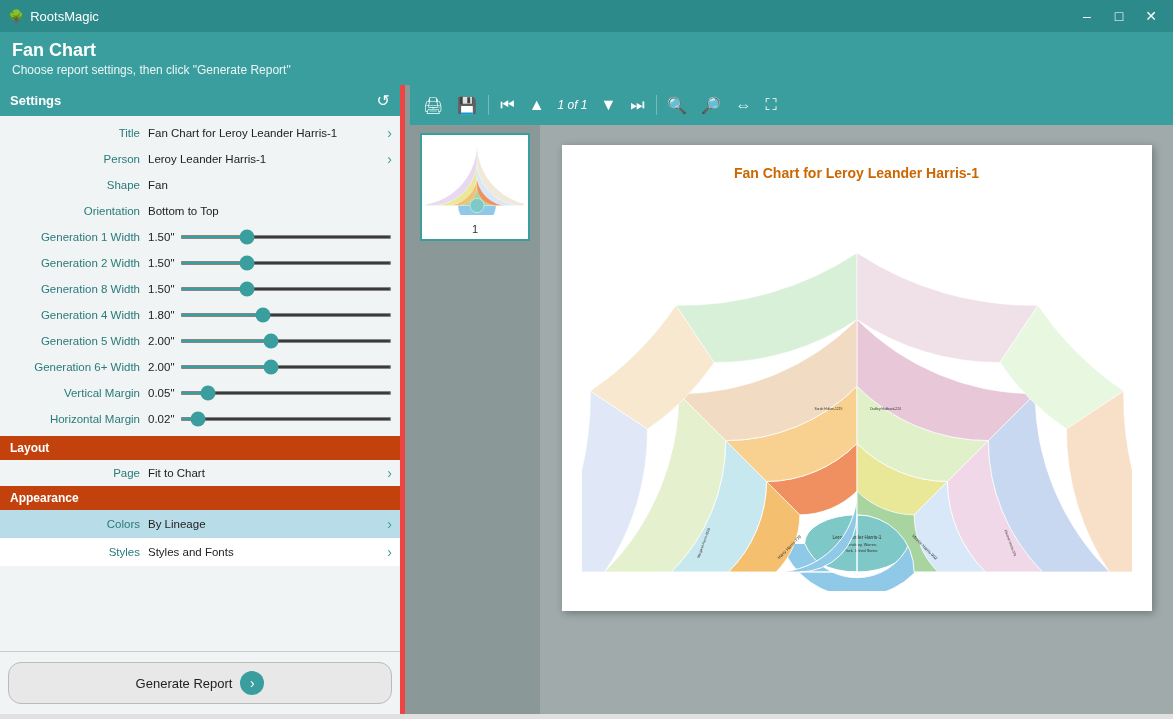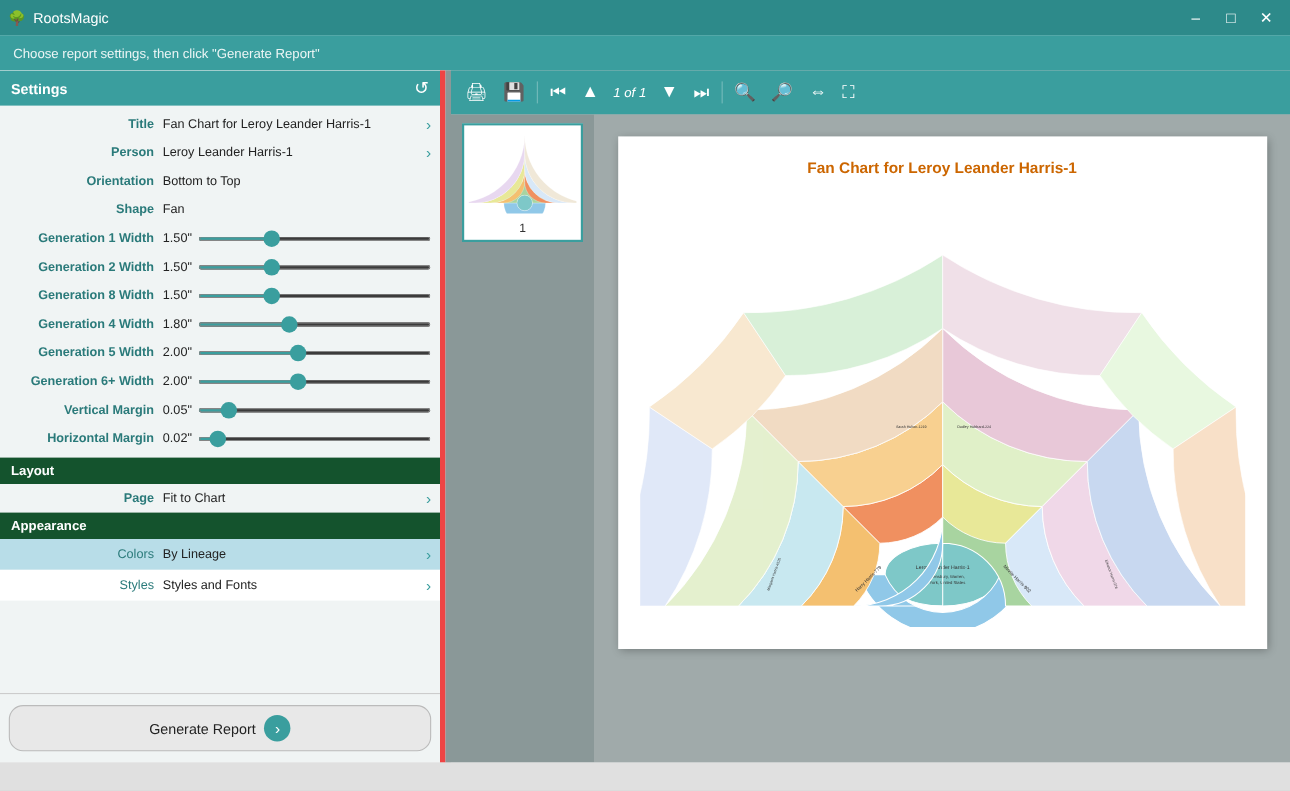--- a/index.html
+++ b/index.html
@@ -80,21 +80,20 @@
       padding: 3px 8px;
       min-height: 26px;
     }
     .setting-label {
       text-align: right;
       width: 140px;
       min-width: 140px;
       color: #2a7a7a;
       font-size: 11.5px;
       padding-right: 8px;
-      font-weight: bold;
     }
     .setting-value {
       flex: 1;
       display: flex;
       align-items: center;
       gap: 6px;
       font-size: 11.5px;
       color: #222;
     }
     .setting-value input[type=range] {
@@ -104,21 +103,21 @@
     }
     .setting-arrow {
       color: #3a9e9e;
       font-size: 14px;
       margin-left: auto;
       cursor: pointer;
     }
 
     
     .section-header {
-      background: #14532d;
+      background: #c2410c;
       color: white;
       padding: 5px 10px;
       font-size: 12px;
       font-weight: 600;
       cursor: pointer;
     }
 
     
     .appearance-row {
       display: flex;
@@ -304,20 +303,21 @@
     <span>RootsMagic</span>
   </div>
   <div id="titlebar-controls">
     <button class="title-btn">–</button>
     <button class="title-btn">□</button>
     <button class="title-btn close">✕</button>
   </div>
 </div>
 
 <div id="app-header">
+  <h1>Fan Chart</h1>
   <p>Choose report settings, then click "Generate Report"</p>
 </div>
 
 <div id="main-layout">
 
   <div id="left-panel">
 
     <div id="settings-header">
       <span>Settings</span>
       <button class="reset-btn">↺</button>
@@ -336,30 +336,30 @@
       <div class="setting-row">
         <span class="setting-label">Person</span>
         <div class="setting-value">
           <span>Leroy Leander Harris-1</span>
           <span class="setting-arrow">›</span>
         </div>
       </div>
 
 
       <div class="setting-row">
+        <span class="setting-label">Shape</span>
+        <div class="setting-value">
+          <span>Fan</span>
+        </div>
+      </div>
+
+      <div class="setting-row">
         <span class="setting-label">Orientation</span>
         <div class="setting-value">
           <span>Bottom to Top</span>
-        </div>
-      </div>
-
-      <div class="setting-row">
-        <span class="setting-label">Shape</span>
-        <div class="setting-value">
-          <span>Fan</span>
         </div>
       </div>
 
       <div class="setting-row">
         <span class="setting-label">Generation 1 Width</span>
         <div class="setting-value">
           <span>1.50"</span>
           <input type="range" min="0" max="100" value="30" style="">
         </div>
       </div>

